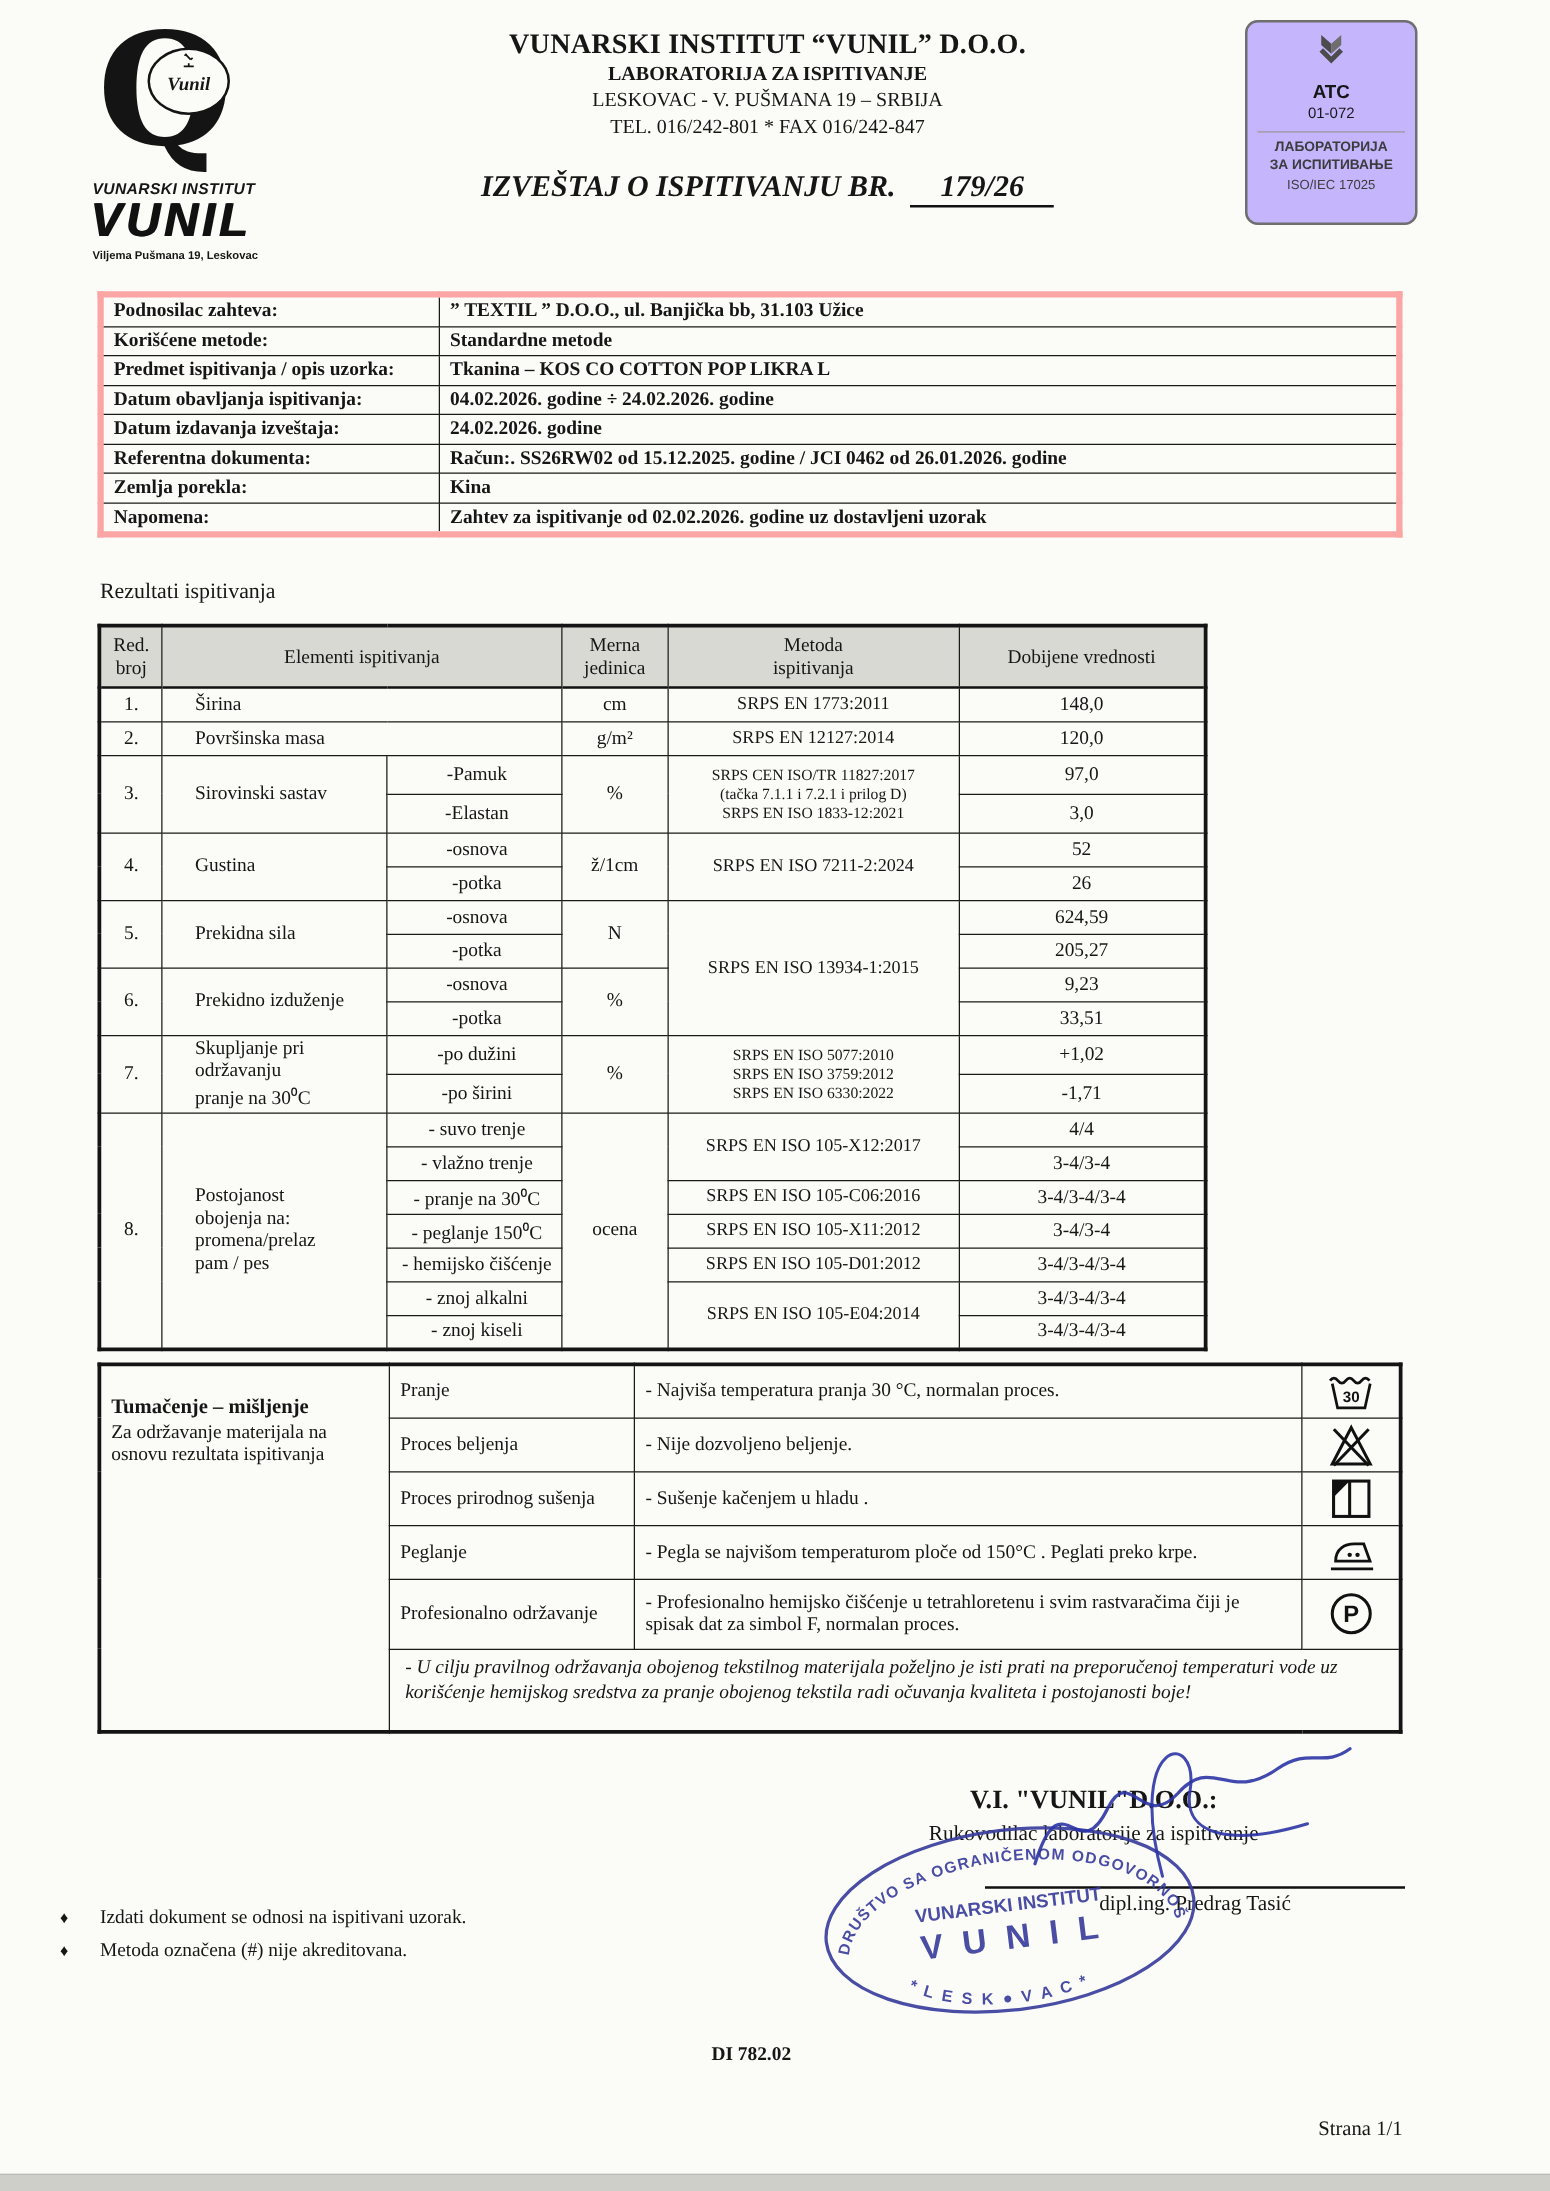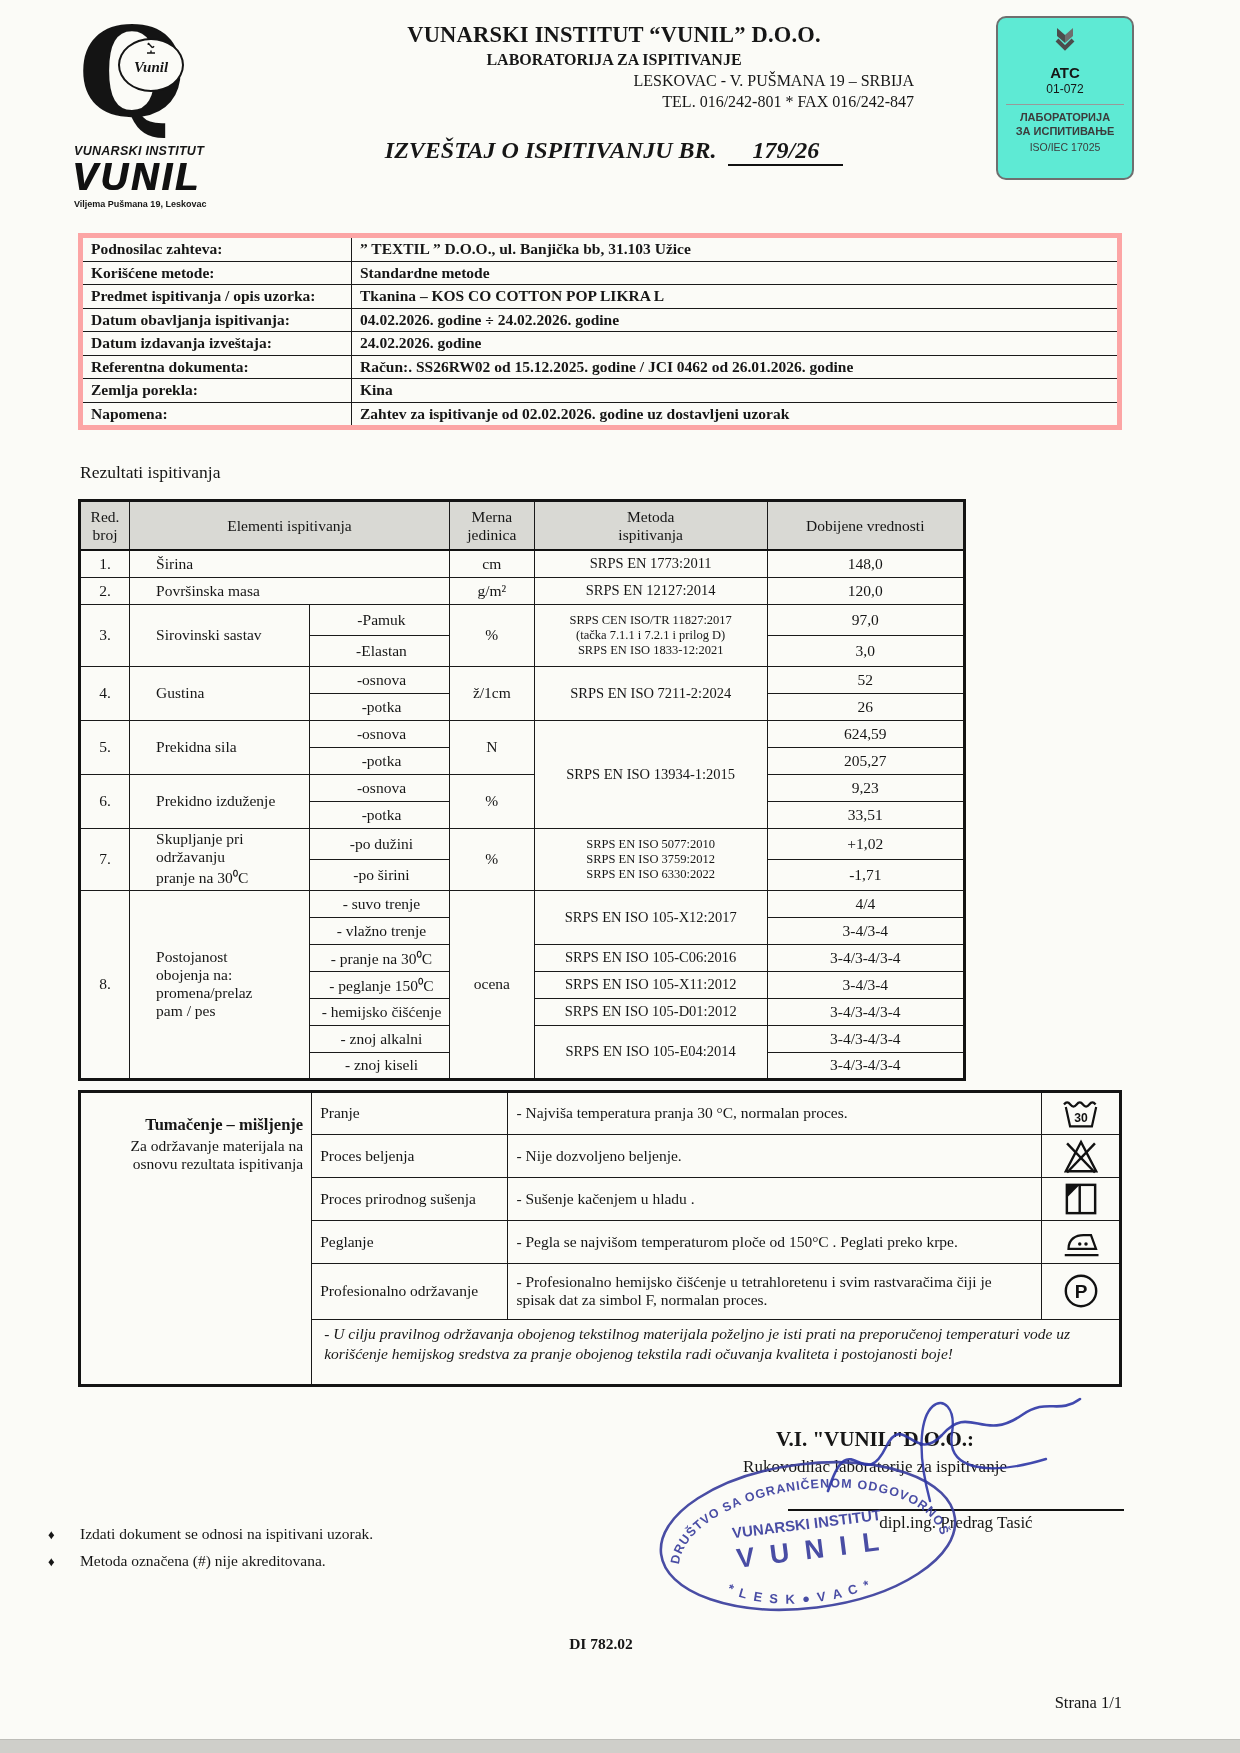--- a/index.html
+++ b/index.html
@@ -17,26 +17,26 @@
   .q-oval .vtext{font-style:italic;font-weight:bold;font-size:15px;line-height:1;}
   .vi-small{font-family:"Liberation Sans",sans-serif;font-weight:bold;font-style:italic;
             font-size:12.5px;letter-spacing:.3px;margin:8px 0 0 10px;}
   .vunil-big{font-family:"Liberation Sans",sans-serif;font-weight:bold;font-style:italic;
              font-size:38px;letter-spacing:3px;line-height:1;margin-left:8px;color:#111;
              text-shadow:1px 0 #111;}
   .addr-small{font-family:"Liberation Sans",sans-serif;font-weight:bold;font-size:9px;margin:3px 0 0 10px;}
   .hdr-center{width:600px;text-align:center;padding-top:6px;}
   .inst{font-weight:bold;font-size:22.5px;letter-spacing:.2px;}
   .lab{font-weight:bold;font-size:16px;margin-top:3px;}
-  .addr,.tel{font-size:16px;margin-top:3px;text-align:right;}
+  .addr,.tel{font-size:16px;margin-top:3px;}
   .rep-title{font-weight:bold;font-style:italic;font-size:24px;margin-top:26px;white-space:nowrap;}
   .rep-no{display:inline-block;border-bottom:2.5px solid #111;padding:0 24px;margin-left:12px;}
   .atc-badge{margin-left:auto;margin-right:106px;width:134px;height:152px;border:2px solid #6f6f6f;
              border-radius:10px;text-align:center;padding-top:8px;
-             font-family:"Liberation Sans",sans-serif;background:#5eead4;}
+             font-family:"Liberation Sans",sans-serif;background:#c4b5fd;}
   .atc-name{font-weight:bold;font-size:15px;margin-top:2px;}
   .atc-code{font-size:12px;margin-top:1px;}
   .atc-div{border-top:1px solid #999;margin:8px 8px 6px 8px;}
   .atc-l{font-size:11px;font-weight:bold;color:#3c3c3c;line-height:1.25;}
   .atc-iso{font-size:10.5px;color:#3c3c3c;margin-top:2px;}
 
   
   table{border-collapse:collapse;}
   .info-tbl{margin:24px 0 0 78px;width:1044px;border:5px solid #fca5a5;font-weight:bold;}
   .info-tbl td{border:1.5px solid #1a1a1a;font-size:15.5px;padding:1px 8px;height:20.5px;}
@@ -50,21 +50,21 @@
   .res-tbl td{border:1.5px solid #1a1a1a;font-size:15.5px;padding:0 4px;text-align:center;}
   .res-tbl td.nm{text-align:left;padding-left:26px;}
   .res-tbl td.sb{text-align:center;padding-left:8px;}
   .res-tbl .fs12{font-size:12.5px;line-height:1.2;}
   .res-tbl .fs14{font-size:14.5px;}
   tr.h27{height:27px;} tr.h31{height:31px;}
 
   
   .int-tbl{margin:9px 0 0 78px;width:1044px;border:3px solid #141414;}
   .int-tbl td{border:1.5px solid #1a1a1a;font-size:15.5px;padding:2px 8px;}
-  .int-left{width:224px;vertical-align:top;text-align:right;padding-top:22px !important;}
+  .int-left{width:224px;vertical-align:top;text-align:left;padding-top:22px !important;}
   .int-title{font-weight:bold;font-size:16.5px;}
   .int-sub{font-size:15.5px;margin-top:2px;}
   .int-lbl{width:186px;}
   .int-desc{width:548px;}
   .int-sym{width:62px;text-align:center;}
   tr.ih{height:43px;} tr.ihb{height:56px;} tr.inote{height:66px;}
   .note-cell{font-style:italic;font-size:14.5px;line-height:1.32;padding:4px 12px !important;vertical-align:top;}
   .csym{display:inline-block;vertical-align:middle;}
 
   

